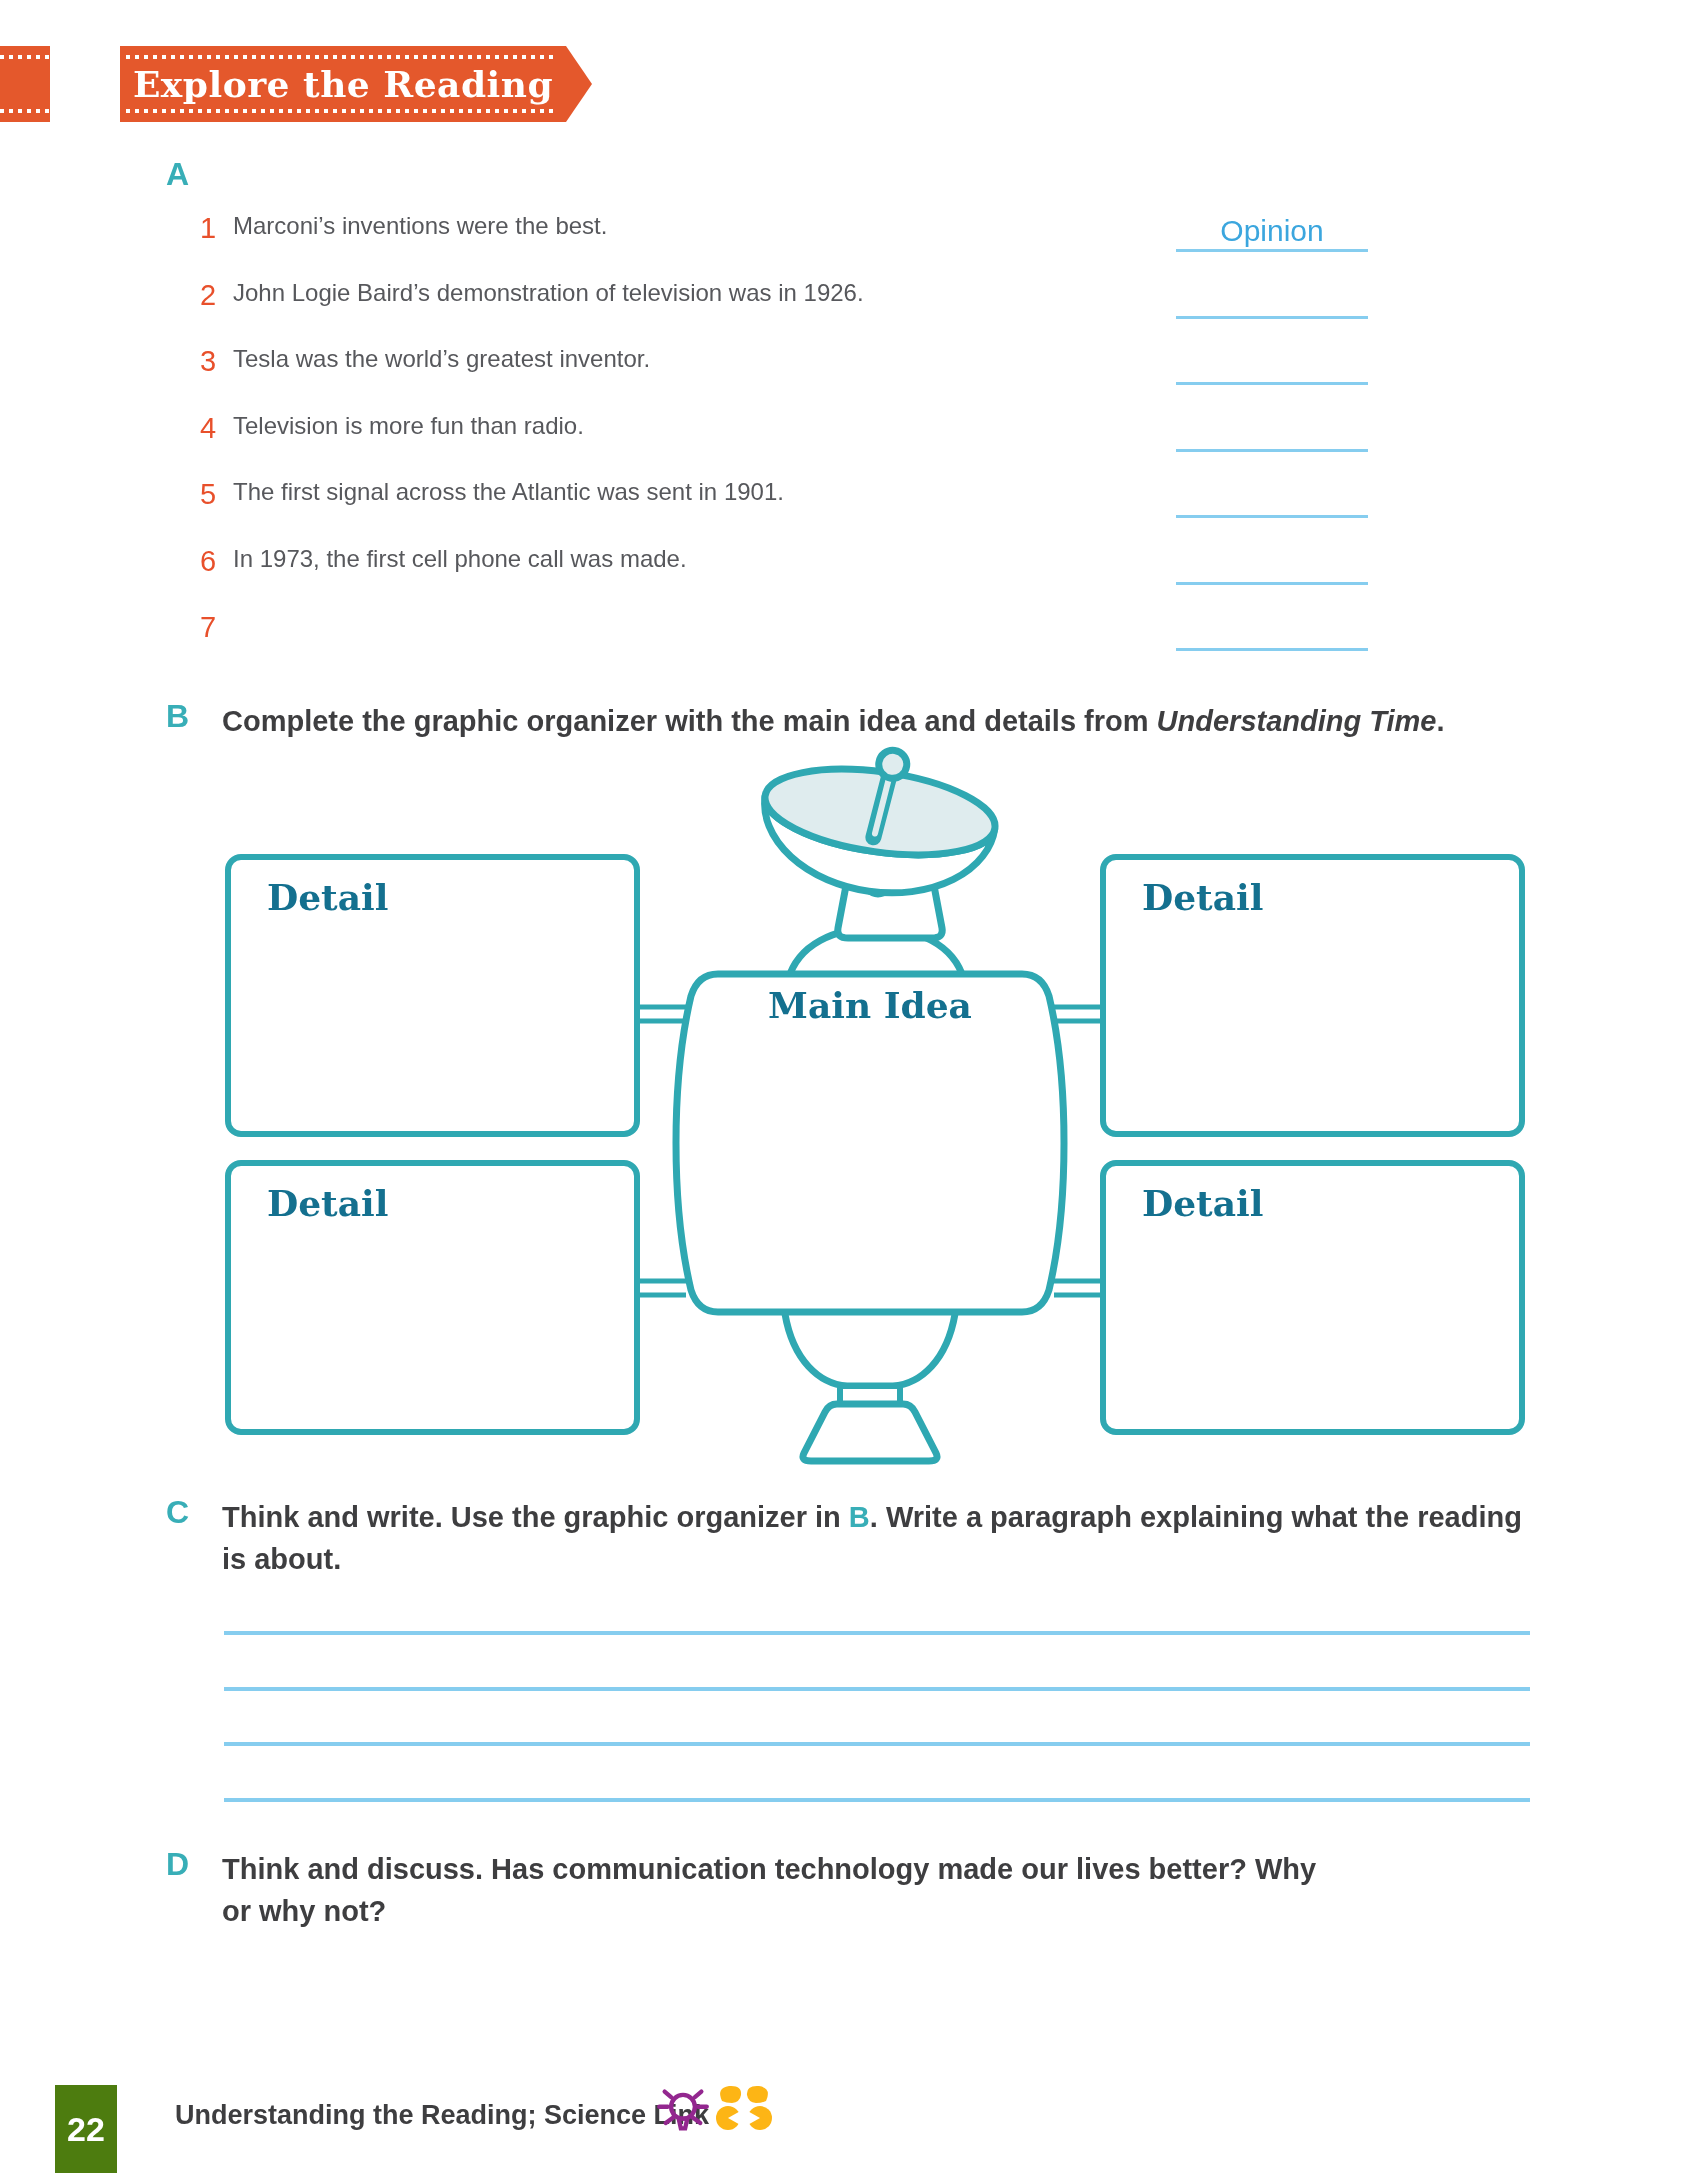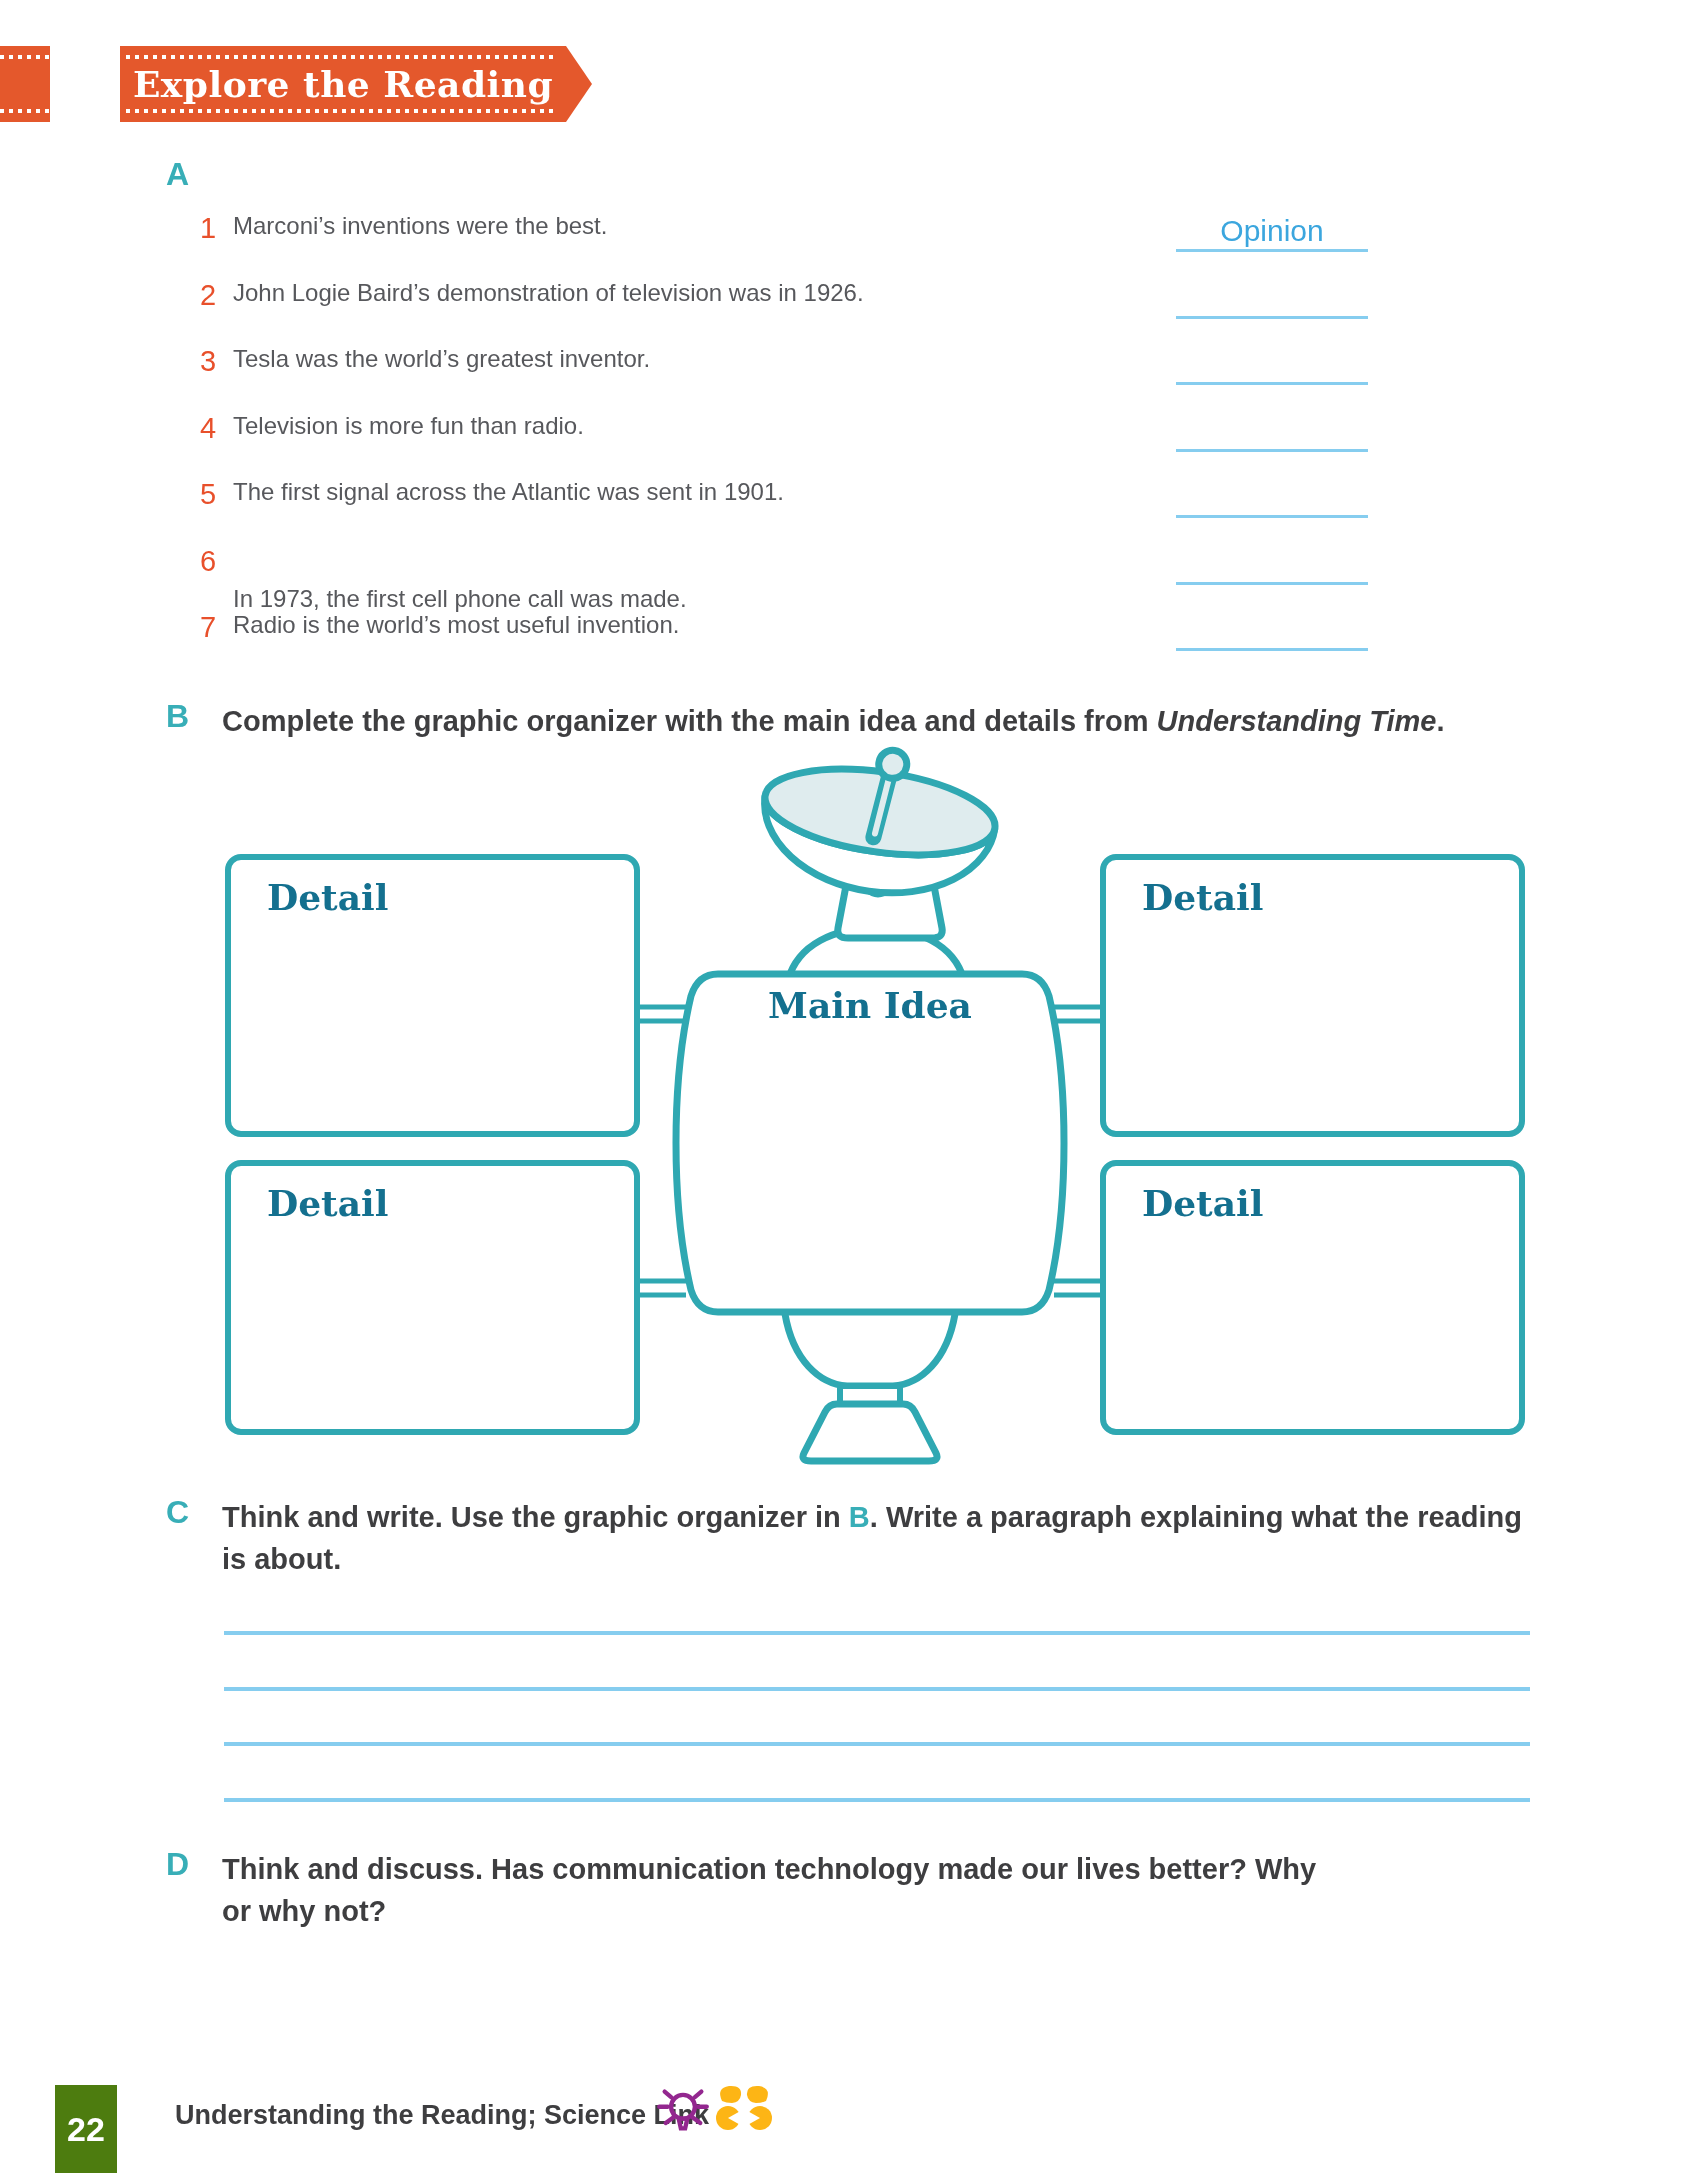--- a/index.html
+++ b/index.html
@@ -91,27 +91,26 @@
       <span class="ans"></span>
     </div>
 
   <div class="item-num" style="top:478px;">5</div>
   <div class="item-text" style="top:478px;">The first signal across the Atlantic was sent in 1901.</div>
   <div class="blank" style="top:469px;">
       <span class="ans"></span>
     </div>
 
   <div class="item-num" style="top:545px;">6</div>
-  <div class="item-text" style="top:545px;margin-top:40px;">In 1973, the first cell phone call was made.</div>
+  <div class="item-text" style="top:545px;">In 1973, the first cell phone call was made.</div>
   <div class="blank" style="top:536px;">
       <span class="ans"></span>
     </div>
 
   <div class="item-num" style="top:611px;">7</div>
-  <div class="item-text" style="top:611px;">Radio is the world’s most useful invention.</div>
   <div class="blank" style="top:602px;">
       <span class="ans"></span>
     </div>
 
   <div class="sec-letter" style="left:166px;top:698px;">B</div>
   <div class="sec-title" style="left:222px;top:700px;width:1350px;"><span>Complete the graphic organizer with the main idea and details from </span><span class="serif-it">Understanding Time</span><span>.</span></div>
 
   <div class="org">
     <svg width="1400" height="760" viewBox="0 0 1400 760">
       <g stroke="#2FA8B2" fill="none" stroke-width="5">

